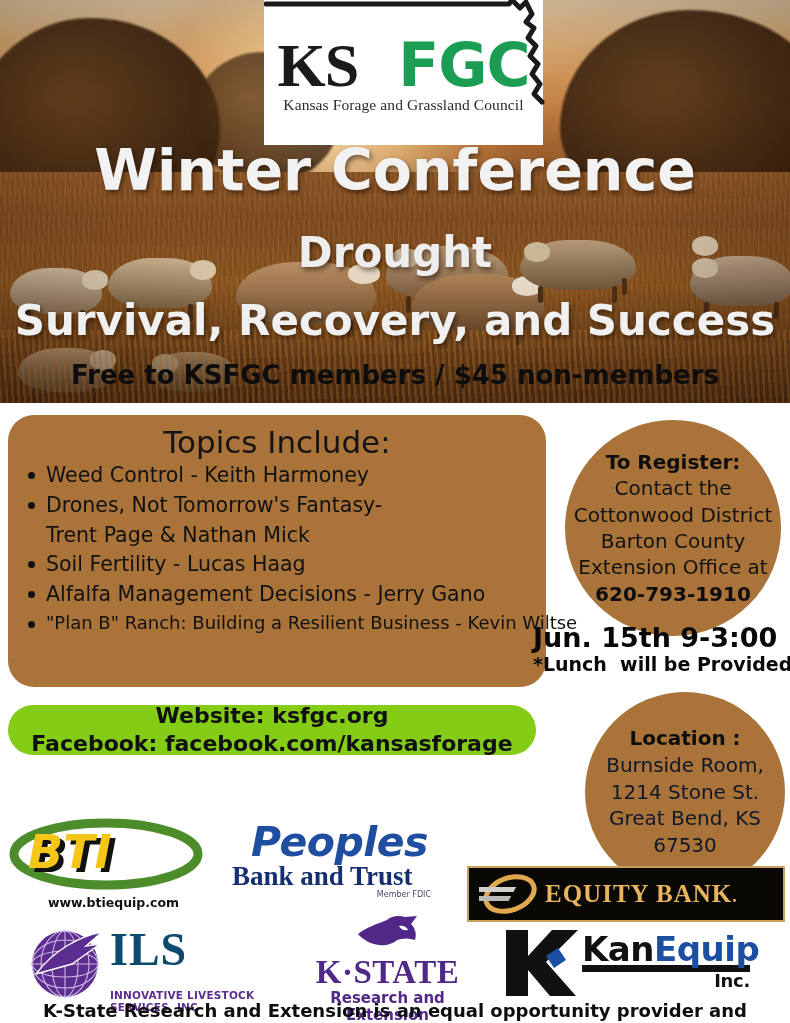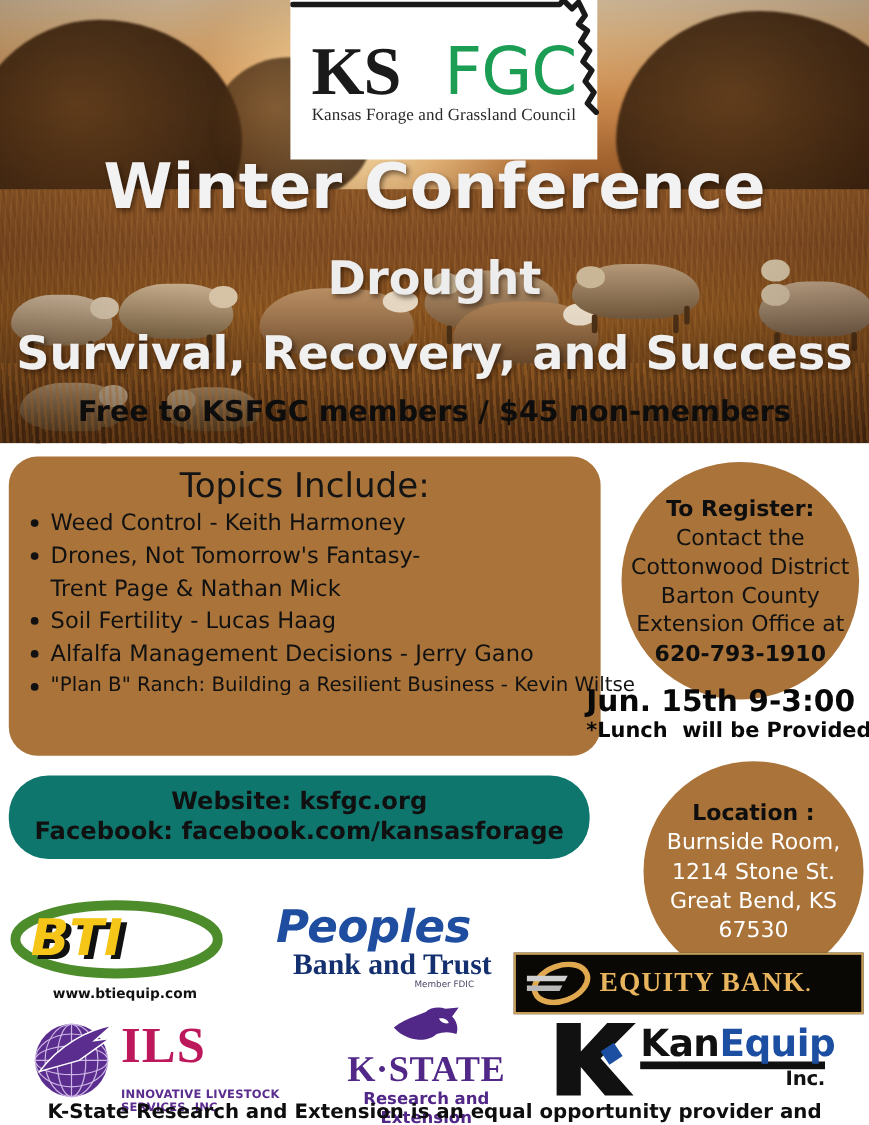--- a/index.html
+++ b/index.html
@@ -44,21 +44,21 @@
        linear-gradient(180deg, rgba(0,0,0,.10) 0%, rgba(0,0,0,0) 25%, rgba(0,0,0,0) 70%, rgba(0,0,0,.18) 100%),
        radial-gradient(ellipse at 50% 45%, rgba(0,0,0,0) 45%, rgba(40,18,4,.28) 100%);}
 
   
   .logo-card{position:absolute;left:264px;top:0px;width:279px;height:145px;background:#fff;z-index:6;}
   .ks-outline{position:absolute;left:264px;top:-2px;width:290px;height:118px;z-index:7;pointer-events:none;}
   .logo-inner{position:absolute;left:0;top:0;width:279px;height:145px;display:flex;flex-direction:column;
        align-items:center;justify-content:center;padding-top:6px;box-sizing:border-box;}
   .logo-main{display:flex;align-items:baseline;line-height:.92;}
   .logo-ks{font-family:"Liberation Serif", serif;font-weight:700;font-size:62px;color:#1a1a1a;letter-spacing:-1px;}
-  .logo-fgc{font-family:"DejaVu Sans", sans-serif;font-weight:400;font-size:60px;color:#1b9e53;letter-spacing:-1px;margin-left:40px;}
+  .logo-fgc{font-family:"DejaVu Sans", sans-serif;font-weight:700;font-size:60px;color:#1b9e53;letter-spacing:-1px;margin-left:40px;}
   .logo-sub{font-family:"Liberation Serif", serif;font-size:15.5px;color:#2a2a2a;margin-top:2px;letter-spacing:.1px;white-space:nowrap;}
 
   
   .hero-txt{position:absolute;left:0;top:0;width:790px;height:403px;z-index:5;}
   .h-title{position:absolute;left:0;top:142px;width:790px;text-align:center;
        font-family:"DejaVu Sans", sans-serif;font-weight:700;font-size:57px;color:#f2f2f2;line-height:1;
        text-shadow:2px 3px 5px rgba(30,12,2,.55);}
   .h-sub1{position:absolute;left:0;top:232px;width:790px;text-align:center;
        font-family:"DejaVu Sans", sans-serif;font-weight:700;font-size:42px;color:#ededed;line-height:1;
        text-shadow:2px 3px 5px rgba(30,12,2,.55);}
@@ -74,70 +74,70 @@
   .topics-h{text-align:center;font-size:31px;color:#141414;font-family:"DejaVu Sans", sans-serif;
        font-weight:400;line-height:1.1;margin:4px 0 2px 0;}
   .topics-list{list-style:none;margin:0;padding:0 6px 0 14px;}
   .topics-list li{position:relative;padding-left:24px;font-size:20.5px;color:#111;line-height:1.45;
        font-family:"DejaVu Sans", sans-serif;white-space:nowrap;}
   .topics-list li::before{content:"";position:absolute;left:6px;top:11px;width:7px;height:7px;border-radius:50%;background:#111;}
   .topics-list li.small{font-size:18px;}
   .topics-list li.sub{padding-left:24px;}
   .topics-list li.sub::before{display:none;}
 
-  .weblink{position:absolute;left:8px;top:705px;width:528px;height:76px;background:#0f766e;border-radius:36px;
+  .weblink{position:absolute;left:8px;top:705px;width:528px;height:50px;background:#84cc16;border-radius:36px;
        display:flex;flex-direction:column;align-items:center;justify-content:center;}
   .weblink div{font-family:"DejaVu Sans", sans-serif;font-weight:700;font-size:22px;color:#101010;line-height:1.28;}
 
   .circ{position:absolute;border-radius:50%;background:#a97339;display:flex;flex-direction:column;
        align-items:center;justify-content:center;text-align:right;box-sizing:border-box;}
   .circ-reg{left:565px;top:420px;width:216px;height:216px;padding:6px 8px;}
   .circ-reg .hd{font-family:"DejaVu Sans", sans-serif;font-weight:700;font-size:20px;color:#0e0e0e;line-height:1.32;}
   .circ-reg .ln{font-family:"DejaVu Sans", sans-serif;font-size:20px;color:#121212;line-height:1.32;white-space:nowrap;}
   .circ-reg .ph{font-family:"DejaVu Sans", sans-serif;font-weight:700;font-size:20px;color:#0e0e0e;line-height:1.32;}
 
   .circ-loc{left:585px;top:692px;width:200px;height:200px;padding:4px 6px;}
   .circ-loc .hd{font-family:"DejaVu Sans", sans-serif;font-weight:700;font-size:20px;color:#0e0e0e;line-height:1.34;}
-  .circ-loc .ln{font-family:"DejaVu Sans", sans-serif;font-size:20px;color:#ffffff;line-height:1.34;white-space:nowrap;}
+  .circ-loc .ln{font-family:"DejaVu Sans", sans-serif;font-size:20px;color:#0f172a;line-height:1.34;white-space:nowrap;}
 
   .datebox{position:absolute;left:533px;top:624px;width:257px;z-index:8;}
   .datebox .d1{font-family:"DejaVu Sans", sans-serif;font-weight:700;font-size:27px;color:#080808;line-height:1.04;white-space:nowrap;}
   .datebox .d2{font-family:"DejaVu Sans", sans-serif;font-weight:700;font-size:19px;color:#080808;line-height:1.15;
        white-space:pre;text-align:center;margin-top:2px;}
 
   
   .sponsors{position:absolute;left:0;top:808px;width:790px;height:215px;}
 
   
   .bti{position:absolute;left:6px;top:10px;width:215px;height:100px;}
   .bti svg{position:absolute;left:0;top:0;}
   .bti-url{position:absolute;left:0;top:77px;width:215px;text-align:center;
        font-family:"DejaVu Sans", sans-serif;font-weight:700;font-size:12.5px;color:#111;}
 
   
   .peoples{position:absolute;left:232px;top:14px;width:215px;height:95px;}
   .pp1{font-family:"DejaVu Sans", sans-serif;font-style:italic;font-weight:700;font-size:41px;color:#1f4ea1;
        line-height:1;text-align:center;letter-spacing:-.5px;}
   .pp2{font-family:"Liberation Serif", serif;font-weight:700;font-size:27px;color:#15306e;line-height:1.05;
-       text-align:right;margin-top:-1px;}
+       text-align:left;margin-top:-1px;}
   .pp3{font-family:"DejaVu Sans", sans-serif;font-size:8px;color:#4a4a6a;text-align:right;margin-top:0px;padding-right:16px;}
 
   
   .equity{position:absolute;left:467px;top:58px;width:318px;height:56px;background:#0a0805;
        border:2px solid #c9a05a;box-sizing:border-box;display:flex;align-items:center;padding-left:10px;}
   .equity-mark{width:62px;height:40px;flex:0 0 62px;position:relative;}
   .equity-txt{font-family:"Liberation Serif", serif;font-weight:700;font-size:25px;color:#e8b55e;
        letter-spacing:1px;margin-left:4px;}
   .equity-txt small{font-size:18px;}
 
   
   .ils{position:absolute;left:28px;top:116px;width:262px;height:78px;}
   .ils-globe{position:absolute;left:0;top:0;width:78px;height:78px;}
   .ils-txt{position:absolute;left:82px;top:4px;}
-  .ils-1{font-family:"Liberation Serif", serif;font-weight:700;font-size:46px;color:#be185d;line-height:.95;letter-spacing:1px;}
+  .ils-1{font-family:"Liberation Serif", serif;font-weight:700;font-size:46px;color:#0c4a6e;line-height:.95;letter-spacing:1px;}
   .ils-2{font-family:"DejaVu Sans", sans-serif;font-weight:700;font-size:10.5px;color:#5b2d8e;letter-spacing:.2px;margin-top:17px;}
 
   
   .kstate{position:absolute;left:300px;top:106px;width:175px;height:92px;text-align:center;}
   .ks-cat{width:66px;height:36px;margin:0 auto;}
   .ks-1{font-family:"Liberation Serif", serif;font-weight:700;font-size:33px;color:#512888;line-height:1;letter-spacing:.5px;margin-top:2px;}
   .ks-2{font-family:"DejaVu Sans", sans-serif;font-weight:700;font-size:15px;color:#512888;line-height:1.1;margin-top:1px;}
 
   
   .kaneq{position:absolute;left:500px;top:118px;width:265px;height:78px;}

